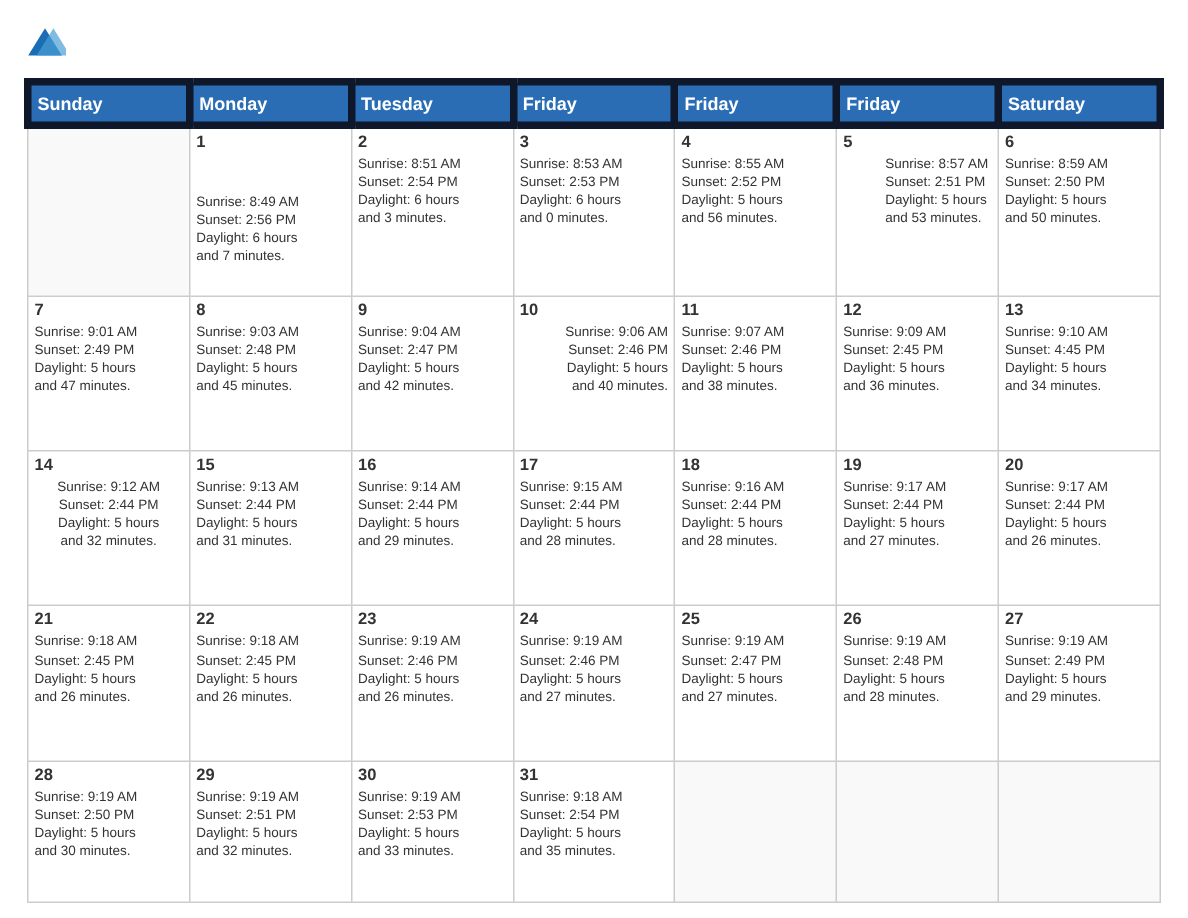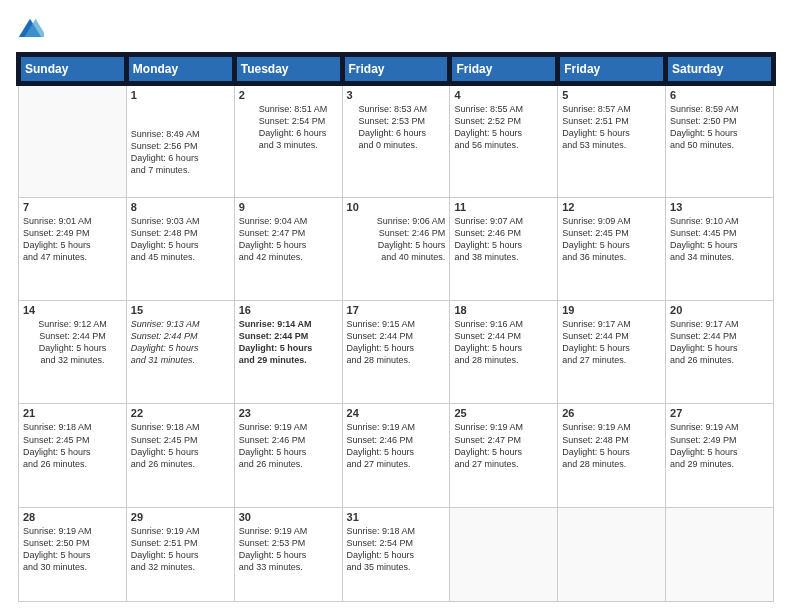--- a/index.html
+++ b/index.html
@@ -140,42 +140,42 @@
           <td class="empty-cell"></td>
           <td>
             <div class="day-num">1</div>
             <div class="cell-info" style="white-space: pre-line; margin-top: 27px;">Sunrise: 8:49 AM
 Sunset: 2:56 PM
 Daylight: 6 hours
 and 7 minutes.</div>
           </td>
           <td>
             <div class="day-num">2</div>
-            <div class="cell-info" style="white-space: pre-line; margin-left: 20px;">Sunrise: 8:51 AM
+            <div class="cell-info" style="white-space: pre-line;">Sunrise: 8:51 AM
 Sunset: 2:54 PM
 Daylight: 6 hours
 and 3 minutes.</div>
           </td>
           <td>
             <div class="day-num">3</div>
-            <div class="cell-info" style="white-space: pre-line; margin-left: 12px;">Sunrise: 8:53 AM
+            <div class="cell-info" style="white-space: pre-line;">Sunrise: 8:53 AM
 Sunset: 2:53 PM
 Daylight: 6 hours
 and 0 minutes.</div>
           </td>
           <td>
             <div class="day-num">4</div>
             <div class="cell-info" style="white-space: pre-line;">Sunrise: 8:55 AM
 Sunset: 2:52 PM
 Daylight: 5 hours
 and 56 minutes.</div>
           </td>
           <td>
             <div class="day-num">5</div>
-            <div class="cell-info" style="white-space: pre-line;">Sunrise: 8:57 AM
+            <div class="cell-info" style="white-space: pre-line; margin-left: 28px;">Sunrise: 8:57 AM
 Sunset: 2:51 PM
 Daylight: 5 hours
 and 53 minutes.</div>
           </td>
           <td>
             <div class="day-num">6</div>
             <div class="cell-info" style="white-space: pre-line;">Sunrise: 8:59 AM
 Sunset: 2:50 PM
 Daylight: 5 hours
 and 50 minutes.</div>
@@ -235,28 +235,28 @@
         <tr>
           <td>
             <div class="day-num">14</div>
             <div class="cell-info" style="white-space: pre-line; text-align: center;">Sunrise: 9:12 AM
 Sunset: 2:44 PM
 Daylight: 5 hours
 and 32 minutes.</div>
           </td>
           <td>
             <div class="day-num">15</div>
-            <div class="cell-info" style="white-space: pre-line; font-style: italic;">Sunrise: 9:13 AM
+            <div class="cell-info" style="white-space: pre-line;">Sunrise: 9:13 AM
 Sunset: 2:44 PM
 Daylight: 5 hours
 and 31 minutes.</div>
           </td>
           <td>
             <div class="day-num">16</div>
-            <div class="cell-info" style="white-space: pre-line; font-weight: bold;">Sunrise: 9:14 AM
+            <div class="cell-info" style="white-space: pre-line;">Sunrise: 9:14 AM
 Sunset: 2:44 PM
 Daylight: 5 hours
 and 29 minutes.</div>
           </td>
           <td>
             <div class="day-num">17</div>
             <div class="cell-info" style="white-space: pre-line;">Sunrise: 9:15 AM
 Sunset: 2:44 PM
 Daylight: 5 hours
 and 28 minutes.</div>

